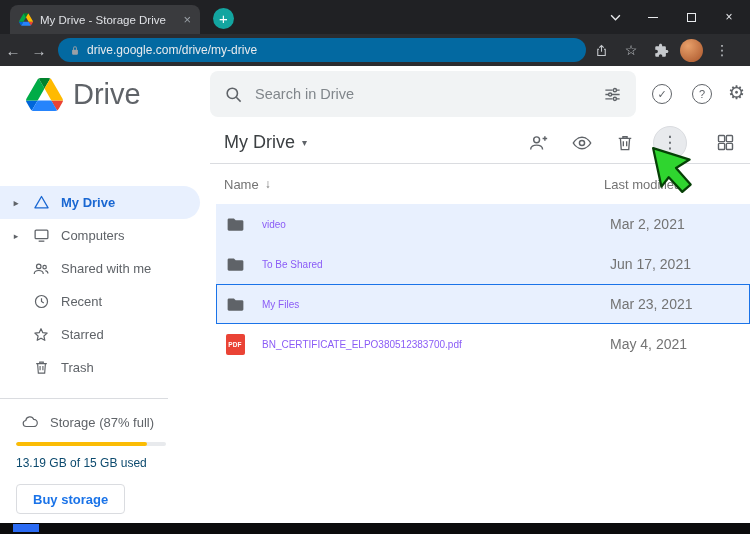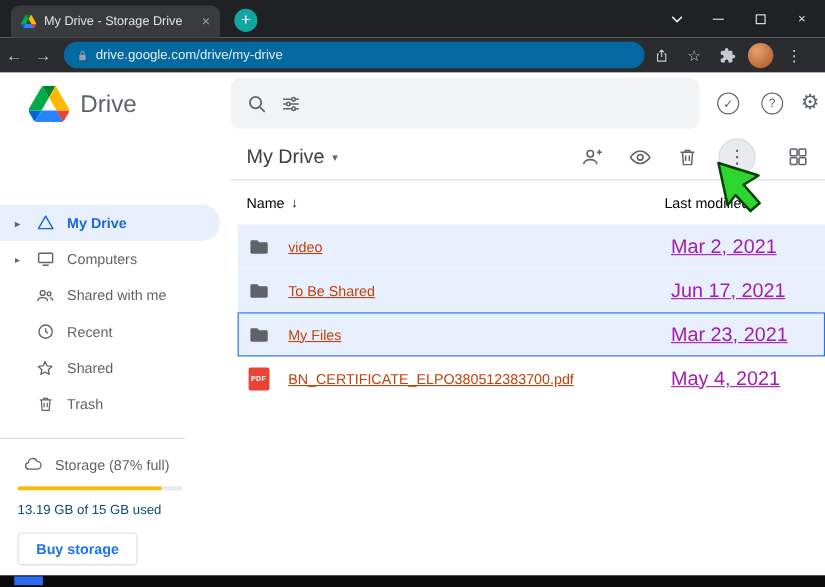--- a/index.html
+++ b/index.html
@@ -27,21 +27,21 @@
   .omnibox { margin-left: 6px; width: 528px; height: 24px; background: #0369a1; border-radius: 12px;
              display: flex; align-items: center; padding: 0 12px; gap: 7px; }
   .url { color: #e8eaed; font-size: 12px; white-space: nowrap; }
   .abar-ic { color: #c6c9cd; font-size: 14px; width: 30px; display: flex; justify-content: center; align-items: center; }
   .avatar { width: 23px; height: 23px; border-radius: 50%; margin: 0 4px;
             background: radial-gradient(circle at 35% 30%, #e8a06a, #a8542a); }
 
   
   .drive-header { position: absolute; top: 66px; left: 0; right: 0; height: 56px; background: #fff; }
   .brand { position: absolute; left: 26px; top: 12px; display: flex; align-items: center; gap: 10px; }
-  .brand-name { font-size: 22px; color: #5f6368; }
+  .brand-name { font-size: 29px; color: #5f6368; }
   .searchbar { position: absolute; left: 210px; top: 5px; width: 426px; height: 46px; background: #f1f3f4;
                border-radius: 8px; display: flex; align-items: center; padding: 0 14px; gap: 12px; }
   .searchbar input { flex: 1; border: none; outline: none; background: transparent; font-size: 14.5px;
                      color: #3c4043; font-family: "Liberation Sans", sans-serif; }
   .searchbar input::placeholder { color: #80868b; }
   .ring { position: absolute; top: 18px; width: 20px; height: 20px; border: 1.6px solid #5f6368; border-radius: 50%;
           color: #5f6368; font-size: 11px; display: flex; align-items: center; justify-content: center; }
   .ring.r1 { left: 652px; }
   .ring.r2 { left: 692px; }
   .gear { position: absolute; left: 728px; top: 15px; font-size: 19px; color: #5f6368; }
@@ -73,30 +73,30 @@
   
   .content { position: absolute; left: 210px; top: 122px; right: 0; bottom: 11px; background: #fff; }
   .ctoolbar { height: 42px; display: flex; align-items: center; padding: 0 14px; border-bottom: 1px solid #dadce0; }
   .ctitle { font-size: 18px; color: #3c4043; }
   .caret { font-size: 10px; color: #5f6368; margin-left: 7px; }
   .spacer { flex: 1; }
   .tic { color: #5f6368; display: flex; align-items: center; justify-content: center; margin-left: 22px; }
   .dots-btn { width: 34px; height: 34px; border-radius: 50%; background: #e8eaed; border: 1px solid #dadce0;
               font-size: 17px; margin-left: 18px; }
   .grid-btn { margin-left: 28px; }
-  .thead { height: 40px; display: flex; align-items: center; padding-left: 14px; color: #000000; font-size: 13px; }
+  .thead { height: 40px; display: flex; align-items: center; padding-left: 14px; color: #737373; font-size: 13px; }
   .col-name { flex: 1; display: flex; align-items: center; gap: 6px; }
   .sort { font-size: 12px; }
   .col-date { width: 158px; padding-left: 12px; }
   .file-row { height: 40px; margin-left: 6px; display: flex; align-items: center; padding-left: 8px; }
   .file-row.selected { background: #e8f0fe; }
   .file-row.focused { outline: 1px solid #1a73e8; outline-offset: -1px; }
   .ficon { width: 22px; display: flex; align-items: center; justify-content: center; }
-  .fname { flex: 1; margin-left: 16px; font-size: 13px; color: #c2410c; white-space: nowrap; overflow: hidden; text-decoration: underline; }
-  .fdate { width: 152px; padding-left: 12px; font-size: 18px; color: #a21caf; text-decoration: underline; }
+  .fname { flex: 1; margin-left: 16px; font-size: 10px; color: #8b5cf6; white-space: nowrap; overflow: hidden; }
+  .fdate { width: 152px; padding-left: 12px; font-size: 14px; color: #737373; }
   .shared-badge { width: 19px; height: 19px; background: #0f9d58; border-radius: 2px; display: flex; align-items: center; justify-content: center; }
   .pdf-badge { width: 19px; height: 21px; background: #ea4335; border-radius: 2px; color: #fff; font-size: 6.5px;
                font-weight: bold; display: flex; align-items: center; justify-content: center; letter-spacing: .2px; }
 
   
   .cursor-arrow { position: absolute; left: 650px; top: 145px; z-index: 50; }
   .bottombar { position: absolute; left: 0; right: 0; bottom: 0; height: 11px; background: #0b0b0c; }
   .bottombar .accent { position: absolute; left: 13px; bottom: 2px; width: 26px; height: 8px; background: #2b6bf3; }
 </style>
 </head>
@@ -178,20 +178,21 @@
       </span>
       <span class="brand-name">Drive</span>
     </div>
     <div class="searchbar">
       <span style="display:flex">
         <svg width="19" height="19" viewBox="0 0 24 24" fill="none" stroke="#5f6368" stroke-width="2">
             <circle cx="10.5" cy="10.5" r="6.5"></circle>
             <path d="M15.5 15.5L21 21"></path>
           </svg>
       </span>
+      <input placeholder="Search in Drive" style="">
       <span style="display:flex">
         <svg width="19" height="19" viewBox="0 0 24 24" fill="none" stroke="#5f6368" stroke-width="1.8">
             <path d="M3 6.5h9M17.2 6.5H21"></path>
             <circle cx="15" cy="6.5" r="2"></circle>
             <path d="M3 12h4M11.2 12H21"></path>
             <circle cx="9" cy="12" r="2"></circle>
             <path d="M3 17.5h9M17.2 17.5H21"></path>
             <circle cx="15" cy="17.5" r="2"></circle>
           </svg>
       </span>
@@ -249,21 +250,21 @@
         </span>
         <span>Recent</span>
       </div>
       <div class="nav-item">
         <span class="tw"></span>
         <span class="nic">
           <svg width="18" height="18" viewBox="0 0 24 24" fill="none" stroke="currentColor" stroke-width="1.6" stroke-linejoin="round">
               <path d="M12 3.6l2.4 5.3 5.8.6-4.3 3.9 1.2 5.7L12 16.2 6.9 19.1l1.2-5.7-4.3-3.9 5.8-.6z"></path>
             </svg>
         </span>
-        <span>Shared</span>
+        <span>Starred</span>
       </div>
       <div class="nav-item">
         <span class="tw"></span>
         <span class="nic">
           <svg width="17" height="17" viewBox="0 0 24 24" fill="none" stroke="currentColor" stroke-width="1.6">
               <path d="M4.5 6.5h15M9.5 6.5V4.5h5v2M6.5 6.5l1 13.5h9l1-13.5M10 10v6M14 10v6"></path>
             </svg>
         </span>
         <span>Trash</span>
       </div>

